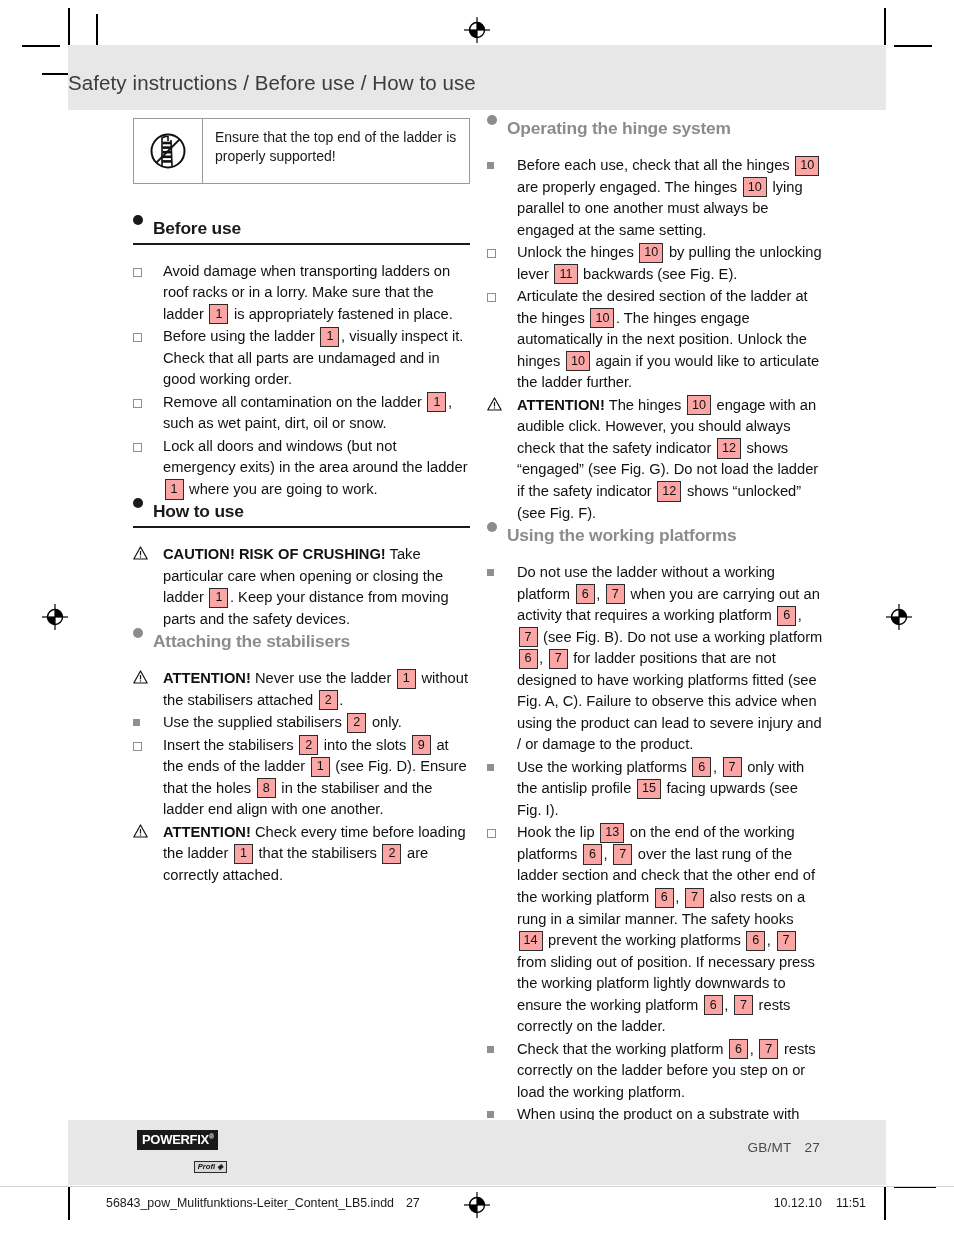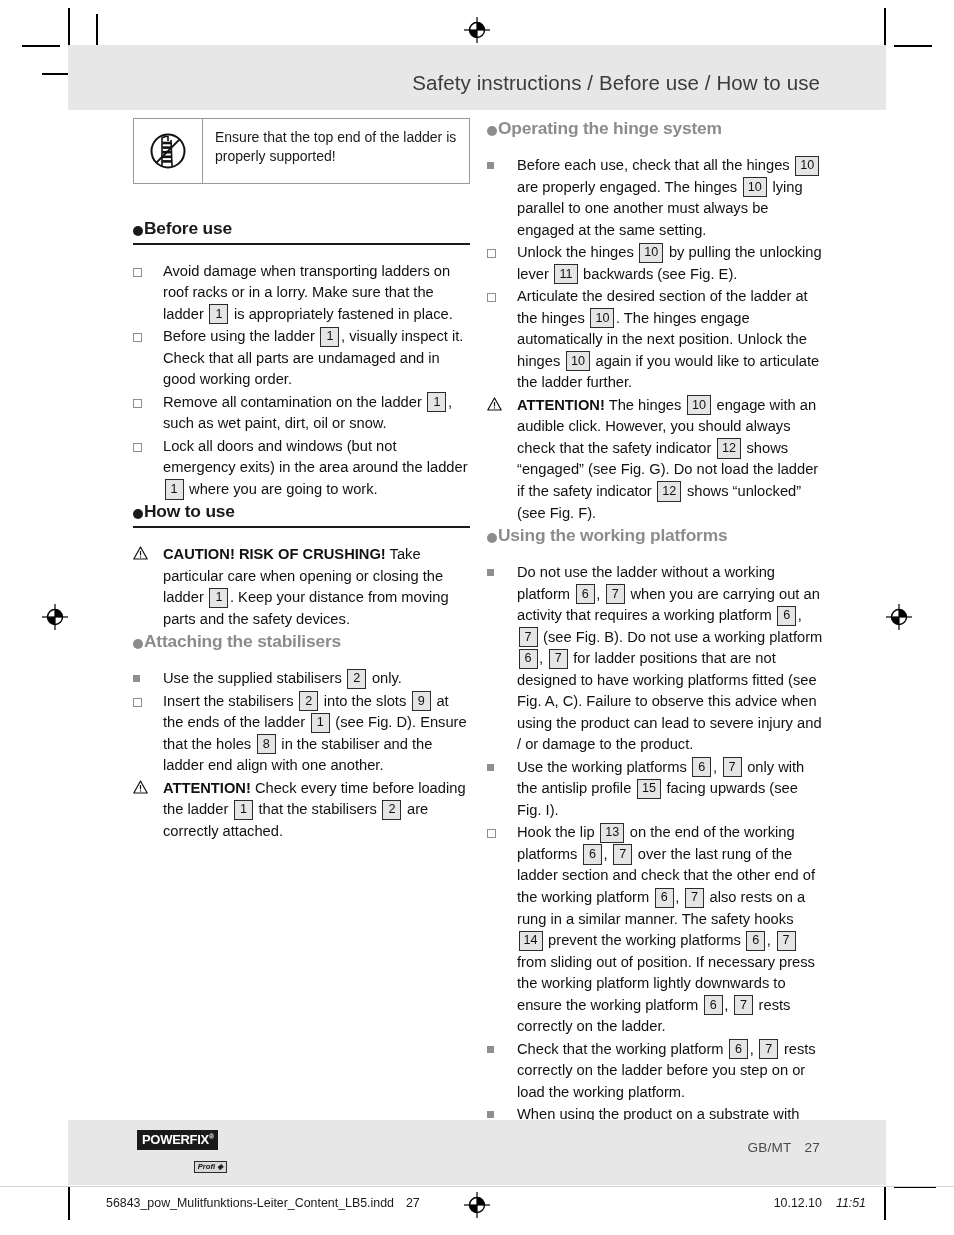--- a/index.html
+++ b/index.html
@@ -44,21 +44,20 @@
 
   
   .runhead {
     position: absolute;
     left: 68px;
     top: 58px;
     width: 818px;
     height: 50px;
     display: flex;
     align-items: center;
-    justify-content: flex-end;
     padding-right: 66px;
     box-sizing: border-box;
   }
   .runhead-text {
     font-size: 20.5px;
     color: #3b3b3f;
     letter-spacing: 0.1px;
     white-space: nowrap;
   }
 
@@ -93,22 +92,22 @@
     font-size: 14px;
     line-height: 1.38;
     color: #1a1a1a;
   }
 
   
   .section { }
   .section:first-child { margin-top: 0; }
   .heading {
     display: flex;
-    align-items: flex-end;
-    gap: 1px;
+    align-items: flex-start;
+    gap: 10px;
     margin-bottom: 4px;
   }
   .heading .dot {
     width: 10px; height: 10px;
     border-radius: 50%;
     flex: 0 0 10px;
     position: relative;
     top: -3px;
   }
   .heading .htext {
@@ -162,21 +161,21 @@
     line-height: 1.465;
     color: #111;
     text-align: left;
   }
   .itext b { font-weight: bold; }
 
   
   .ref {
     display: inline-block;
     border: 1px solid #2b2b2b;
-    background: #e5e5e5;
+    background: #fca5a5;
     font-size: 12.6px;
     line-height: 1;
     padding: 2.5px 4px 3px 4px;
     margin: 0 1.5px;
     vertical-align: 1px;
     color: #111;
     font-family: "Liberation Sans", sans-serif;
     min-width: 9px;
     text-align: center;
   }
@@ -239,21 +238,21 @@
   .slug {
     position: absolute;
     top: 1196px;
     font-size: 12.4px;
     color: #1a1a1a;
     white-space: nowrap;
   }
   .slug-left { left: 106px; }
   .slug-right { right: 88px; }
   .slug .pg { margin-left: 12px; }
-  .slug .tm { margin-left: 14px; font-style: italic; }
+  .slug .tm { margin-left: 14px; }
   .slugline {
     position: absolute;
     left: 0; top: 1186px;
     width: 954px; height: 1px;
     background: #d2d2d2;
   }
 </style>
 </head>
 <body>
 
@@ -392,20 +391,30 @@
         </div>
         <div class="section">
           <div class="heading-wrap nounder">
             <div class="heading grey">
               <span class="dot"></span>
               <span class="htext">Attaching the stabilisers</span>
             </div>
           </div>
           <div class="item">
             <div class="bullet">
+              <span class="bul-warn"><svg width="15" height="14" viewBox="0 0 15 14">
+                  <path d="M7.5 1 L14.2 13 L0.8 13 Z" fill="none" stroke="#111" stroke-width="1.2" stroke-linejoin="round"></path>
+                  <line x1="7.5" y1="5" x2="7.5" y2="9.4" stroke="#111" stroke-width="1.2"></line>
+                  <circle cx="7.5" cy="11" r="0.7" fill="#111"></circle>
+                </svg></span>
+            </div>
+            <div class="itext"><b>ATTENTION!</b> Never use the ladder <span class="ref">1</span> without the stabilisers attached <span class="ref">2</span>.</div>
+          </div>
+          <div class="item">
+            <div class="bullet">
               <span class="bul-solid"></span>
             </div>
             <div class="itext">Use the supplied stabilisers <span class="ref">2</span> only.</div>
           </div>
           <div class="item">
             <div class="bullet">
               <span class="bul-hollow"></span>
             </div>
             <div class="itext">Insert the stabilisers <span class="ref">2</span> into the slots <span class="ref">9</span> at the ends of the ladder <span class="ref">1</span> (see Fig. D). Ensure that the holes <span class="ref">8</span> in the stabiliser and the ladder end align with one another.</div>
           </div>

